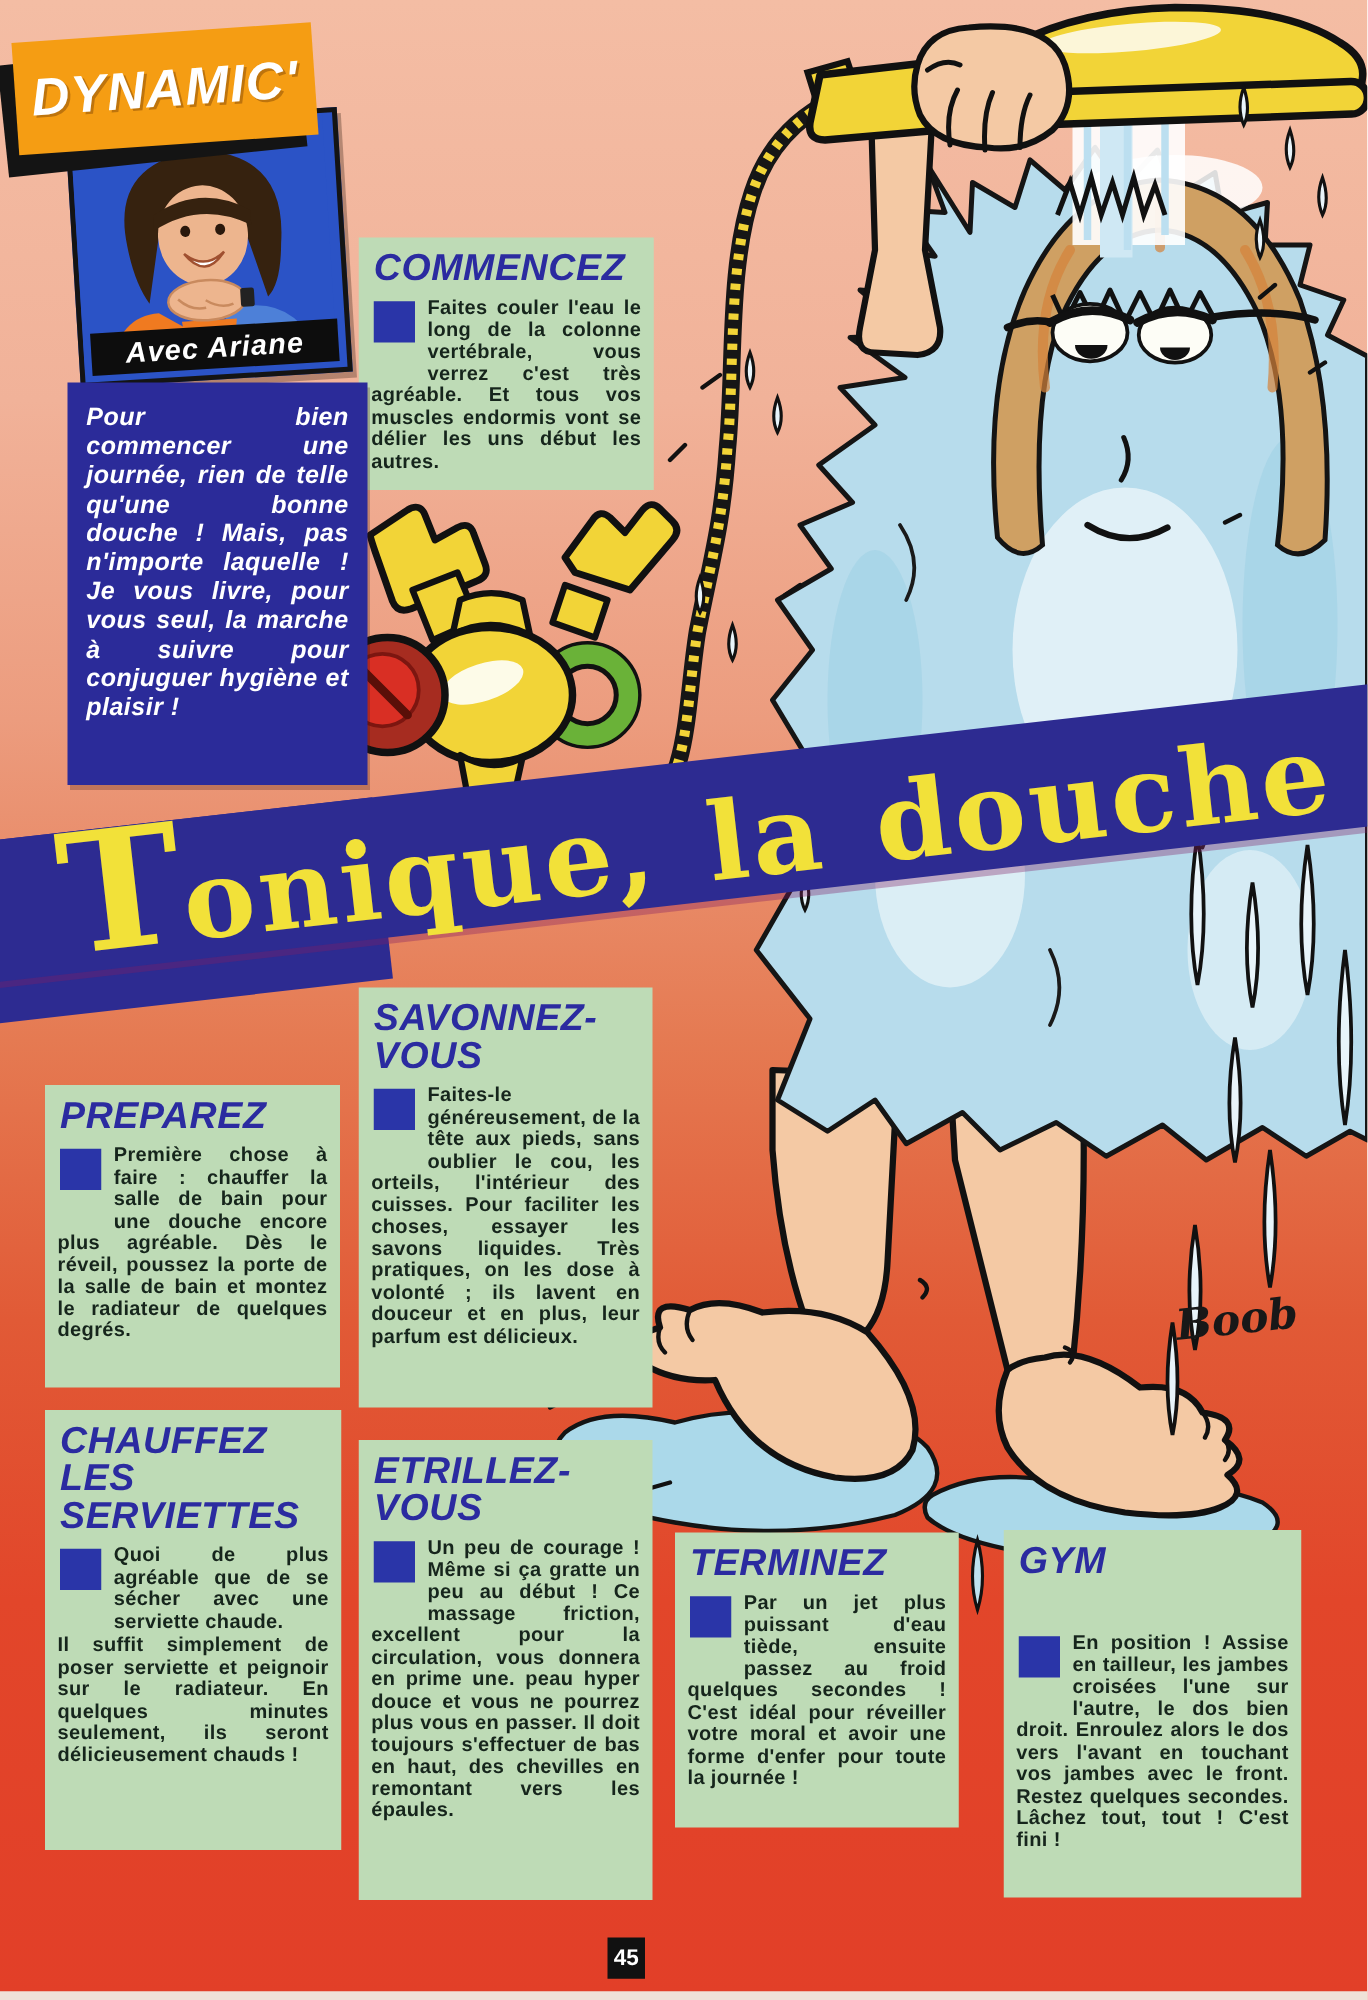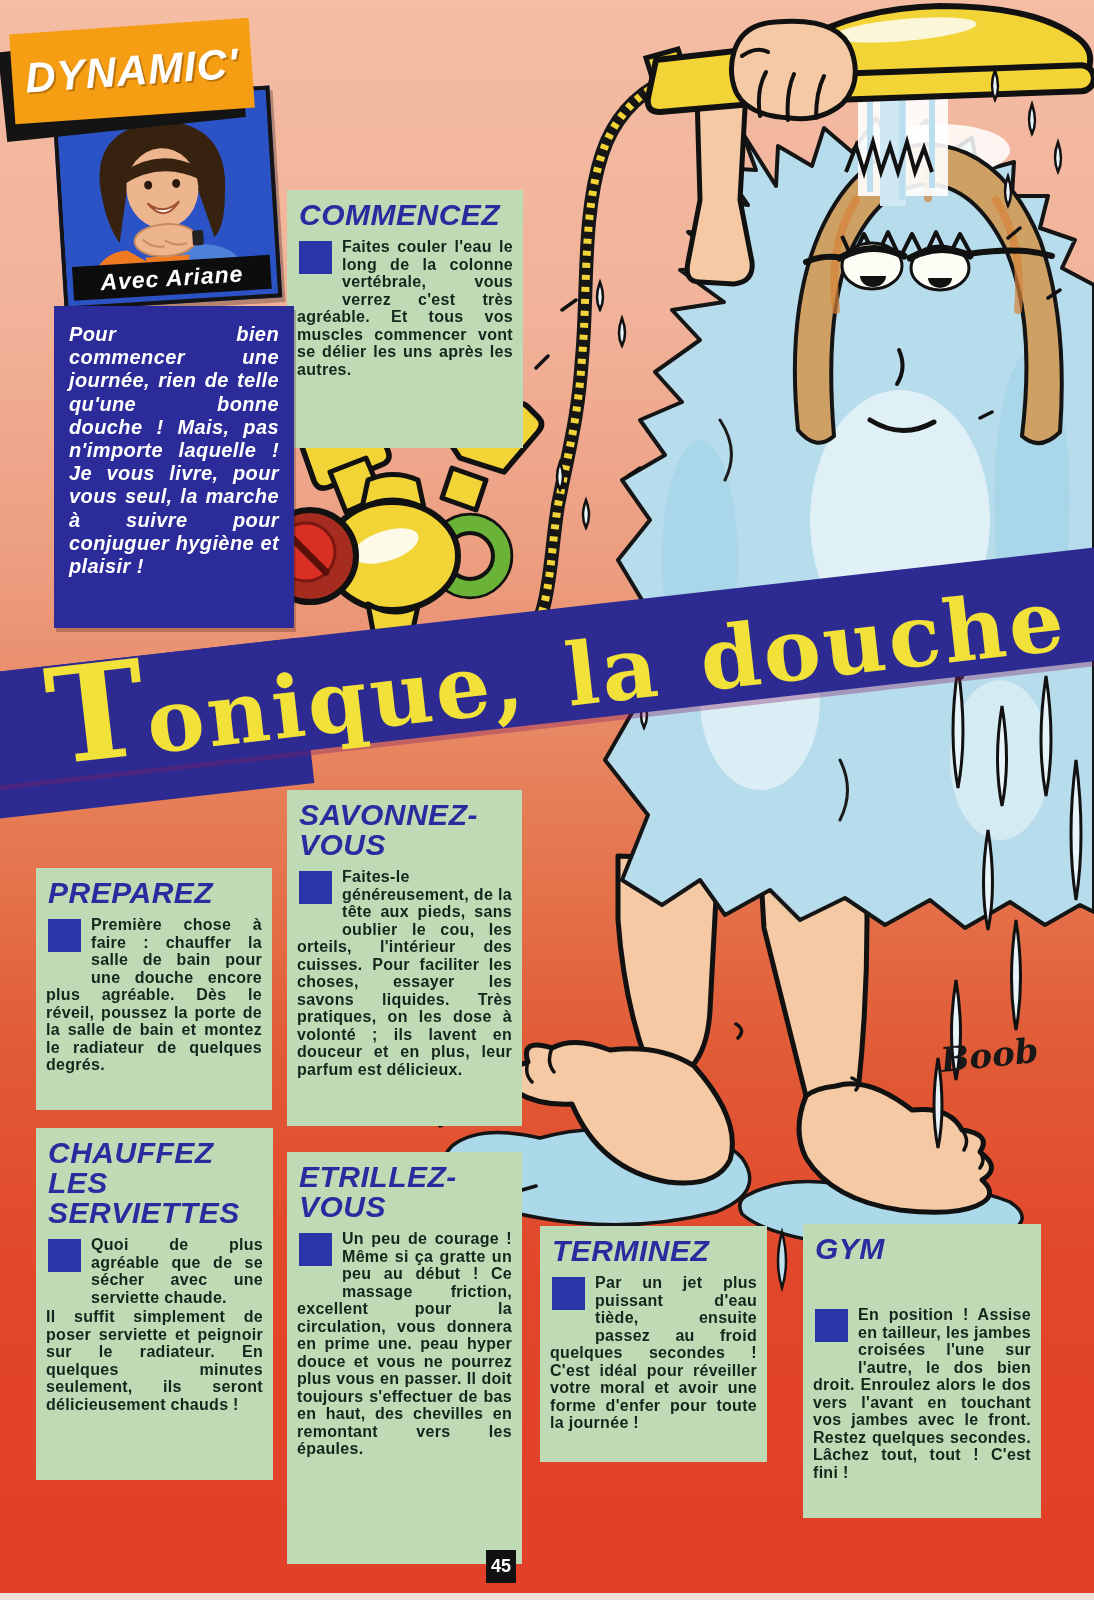--- a/index.html
+++ b/index.html
@@ -37,23 +37,23 @@
   .banner-title::first-letter{font-size:132px;letter-spacing:0;}
 
   
   .panel{position:absolute;background:#bedbb6;z-index:4;padding:8px 10px;box-sizing:border-box;}
   .panel h2{margin:2px 0 8px 2px;font-style:italic;font-weight:bold;color:#2b2ba0;
             font-size:30px;line-height:30px;letter-spacing:.5px;}
   .panel p{margin:0;color:#16251c;font-weight:bold;font-size:16px;line-height:17.5px;
            text-align:justify;letter-spacing:.3px;}
   .panel p + p{margin-top:2px;}
   .sq{float:left;width:33px;height:33px;background:#2a35a8;margin:3px 10px 17px 2px;}
-  .p-commencez{left:287px;top:190px;width:236px;height:258px;}
+  .p-commencez{left:287px;top:190px;width:236px;height:202px;}
   .p-savonnez {left:287px;top:790px;width:235px;height:336px;}
-  .p-etrillez {left:287px;top:1152px;width:235px;height:412px;}
+  .p-etrillez {left:287px;top:1152px;width:235px;height:368px;}
   .p-preparez {left:36px;top:868px;width:236px;height:242px;}
   .p-chauffez {left:36px;top:1128px;width:237px;height:352px;}
   .p-terminez {left:540px;top:1226px;width:227px;height:236px;}
   .p-gym      {left:792px;top:1224px;width:238px;height:294px;margin-left:11px;}
   .gym-space{height:34px;}
 
   
   .page-num{position:absolute;left:486px;top:1550px;width:30px;height:33px;background:#111;z-index:6;
             display:flex;align-items:center;justify-content:center;color:#fff;font-weight:bold;font-size:18px;}
   .site{position:absolute;right:8px;top:1625px;z-index:6;color:#fff;font-weight:bold;font-style:italic;
@@ -214,21 +214,21 @@
     </div>
   </div>
 
   <div class="intro-box">
     <p>Pour bien commencer une journée, rien de telle qu'une bonne douche ! Mais, pas n'importe laquelle ! Je vous livre, pour vous seul, la marche à suivre pour conjuguer hygiène et plaisir !</p>
   </div>
 
   <div class="panel p-commencez">
     <h2>COMMENCEZ</h2>
     <span class="sq"></span>
-    <p>Faites couler l'eau le long de la colonne vertébrale, vous verrez c'est très agréable. Et tous vos muscles commencer vont se délier les uns après les autres.</p>
+    <p>Faites couler l'eau le long de la colonne vertébrale, vous verrez c'est très agréable. Et tous vos muscles endormis vont se délier les uns début les autres.</p>
   </div>
 
   <div class="panel p-savonnez">
     <h2>SAVONNEZ-VOUS</h2>
     <span class="sq"></span>
     <p>Faites-le généreusement, de la tête aux pieds, sans oublier le cou, les orteils, l'intérieur des cuisses. Pour faciliter les choses, essayer les savons liquides. Très pratiques, on les dose à volonté ; ils lavent en douceur et en plus, leur parfum est délicieux.</p>
   </div>
 
   <div class="panel p-etrillez">
     <h2>ETRILLEZ-VOUS</h2>

